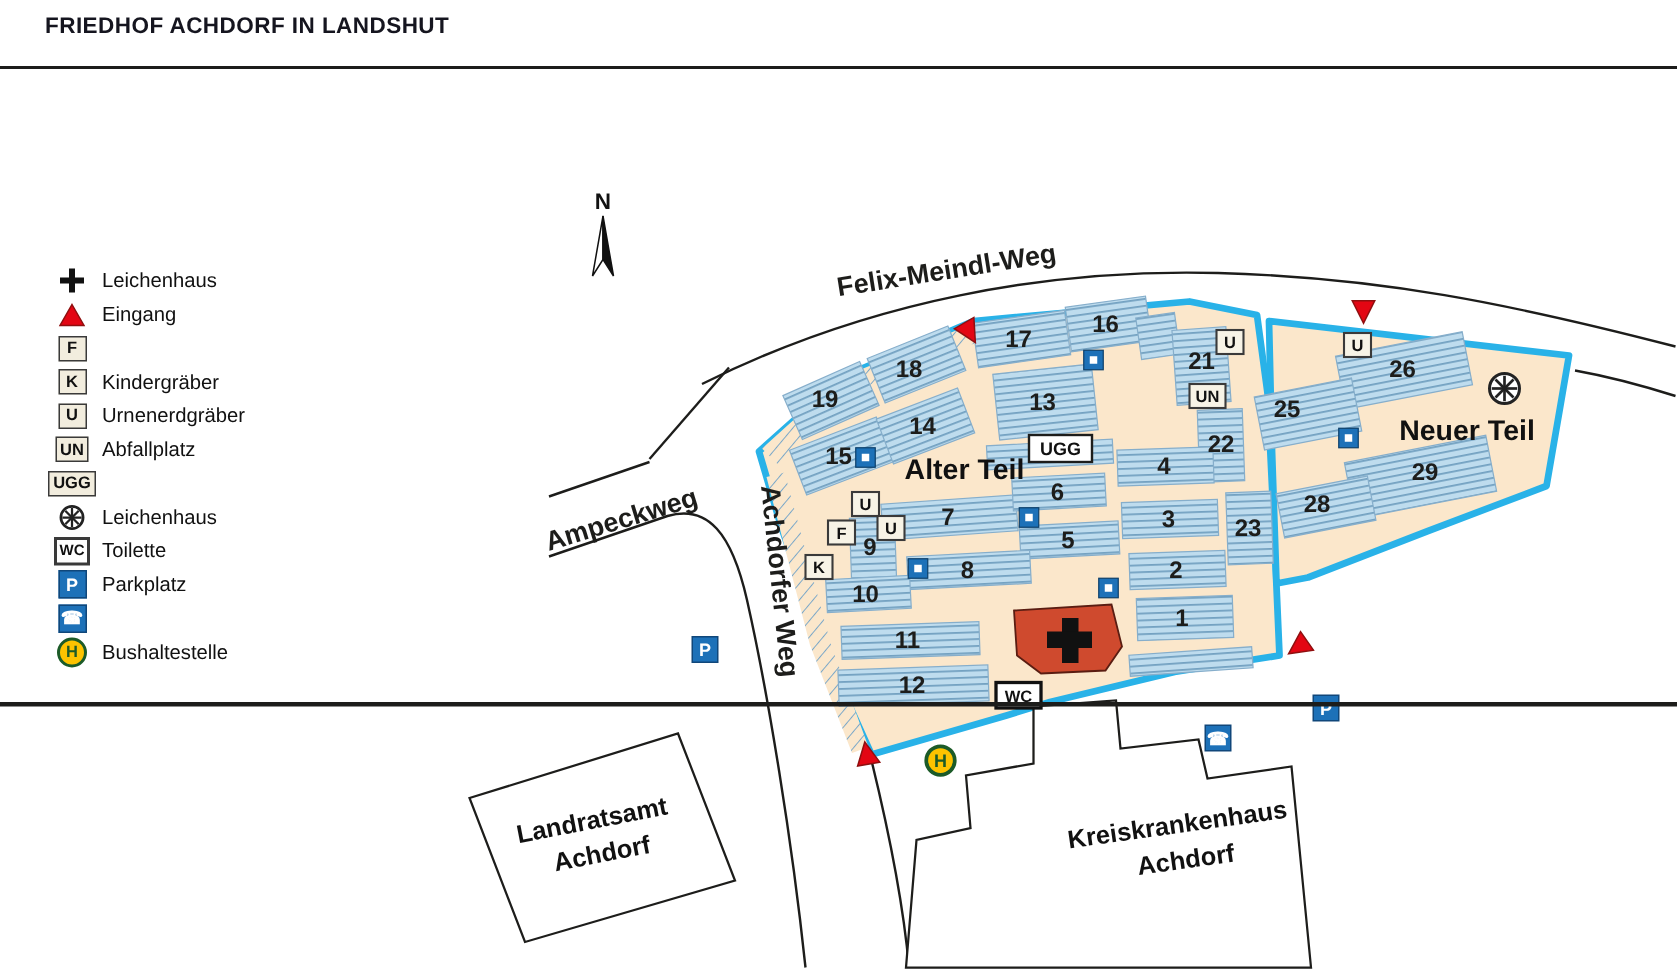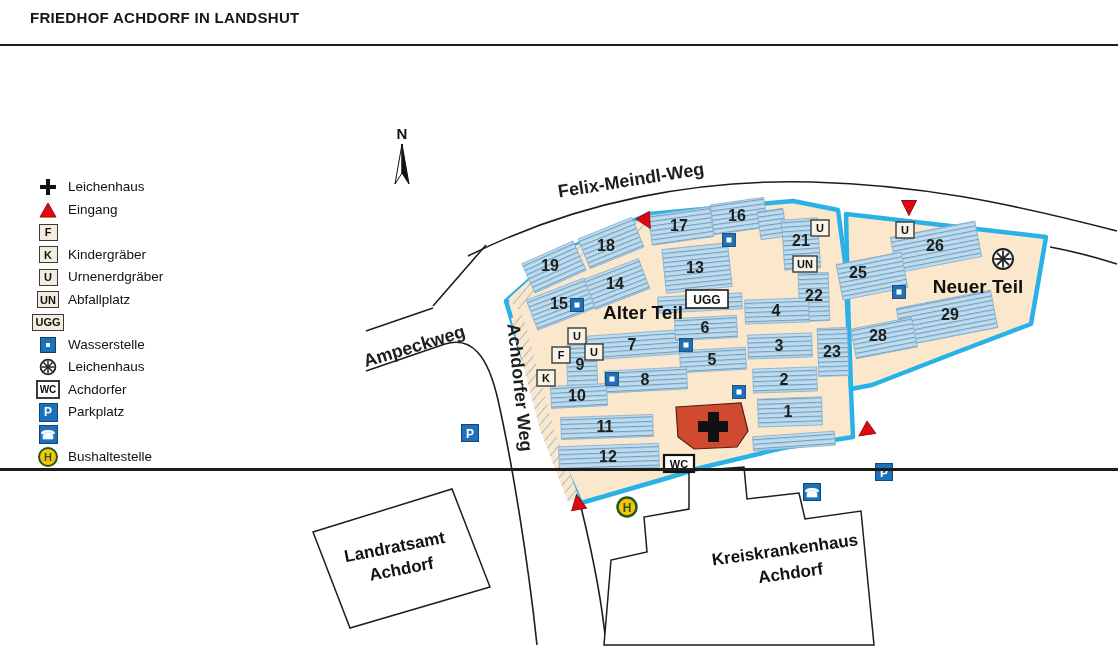--- a/index.html
+++ b/index.html
@@ -97,43 +97,37 @@
       </span>
       <span class="lg-label">Abfallplatz</span>
     </div>
     <div class="lg-row">
       <span class="lg-icon">
         <span class="sym-box">UGG</span>
       </span>
     </div>
     <div class="lg-row">
       <span class="lg-icon">
-          <span class="water-sq"></span>
-        </span>
-      <span class="lg-label">Wasserstelle</span>
-    </div>
-    <div class="lg-row">
-      <span class="lg-icon">
         <svg width="18" height="18" viewBox="0 0 18 18">
           <circle cx="9" cy="9" r="7.4" fill="#fff" stroke="#222" stroke-width="1.8"></circle>
           <g stroke="#222" stroke-width="1.5">
             <line x1="9" y1="2.6" x2="9" y2="15.4"></line>
               <line x1="2.6" y1="9" x2="15.4" y2="9"></line>
             <line x1="4.5" y1="4.5" x2="13.5" y2="13.5"></line>
               <line x1="13.5" y1="4.5" x2="4.5" y2="13.5"></line>
           </g>
         </svg>
       </span>
       <span class="lg-label">Leichenhaus</span>
     </div>
     <div class="lg-row">
       <span class="lg-icon">
         <span class="sym-box wc">WC</span>
       </span>
-      <span class="lg-label">Achdorfer</span>
+      <span class="lg-label">Toilette</span>
     </div>
     <div class="lg-row">
       <span class="lg-icon">
         <span class="blue-sq">P</span>
       </span>
       <span class="lg-label">Parkplatz</span>
     </div>
     <div class="lg-row">
       <span class="lg-icon">
           <span class="blue-sq">☎</span>

